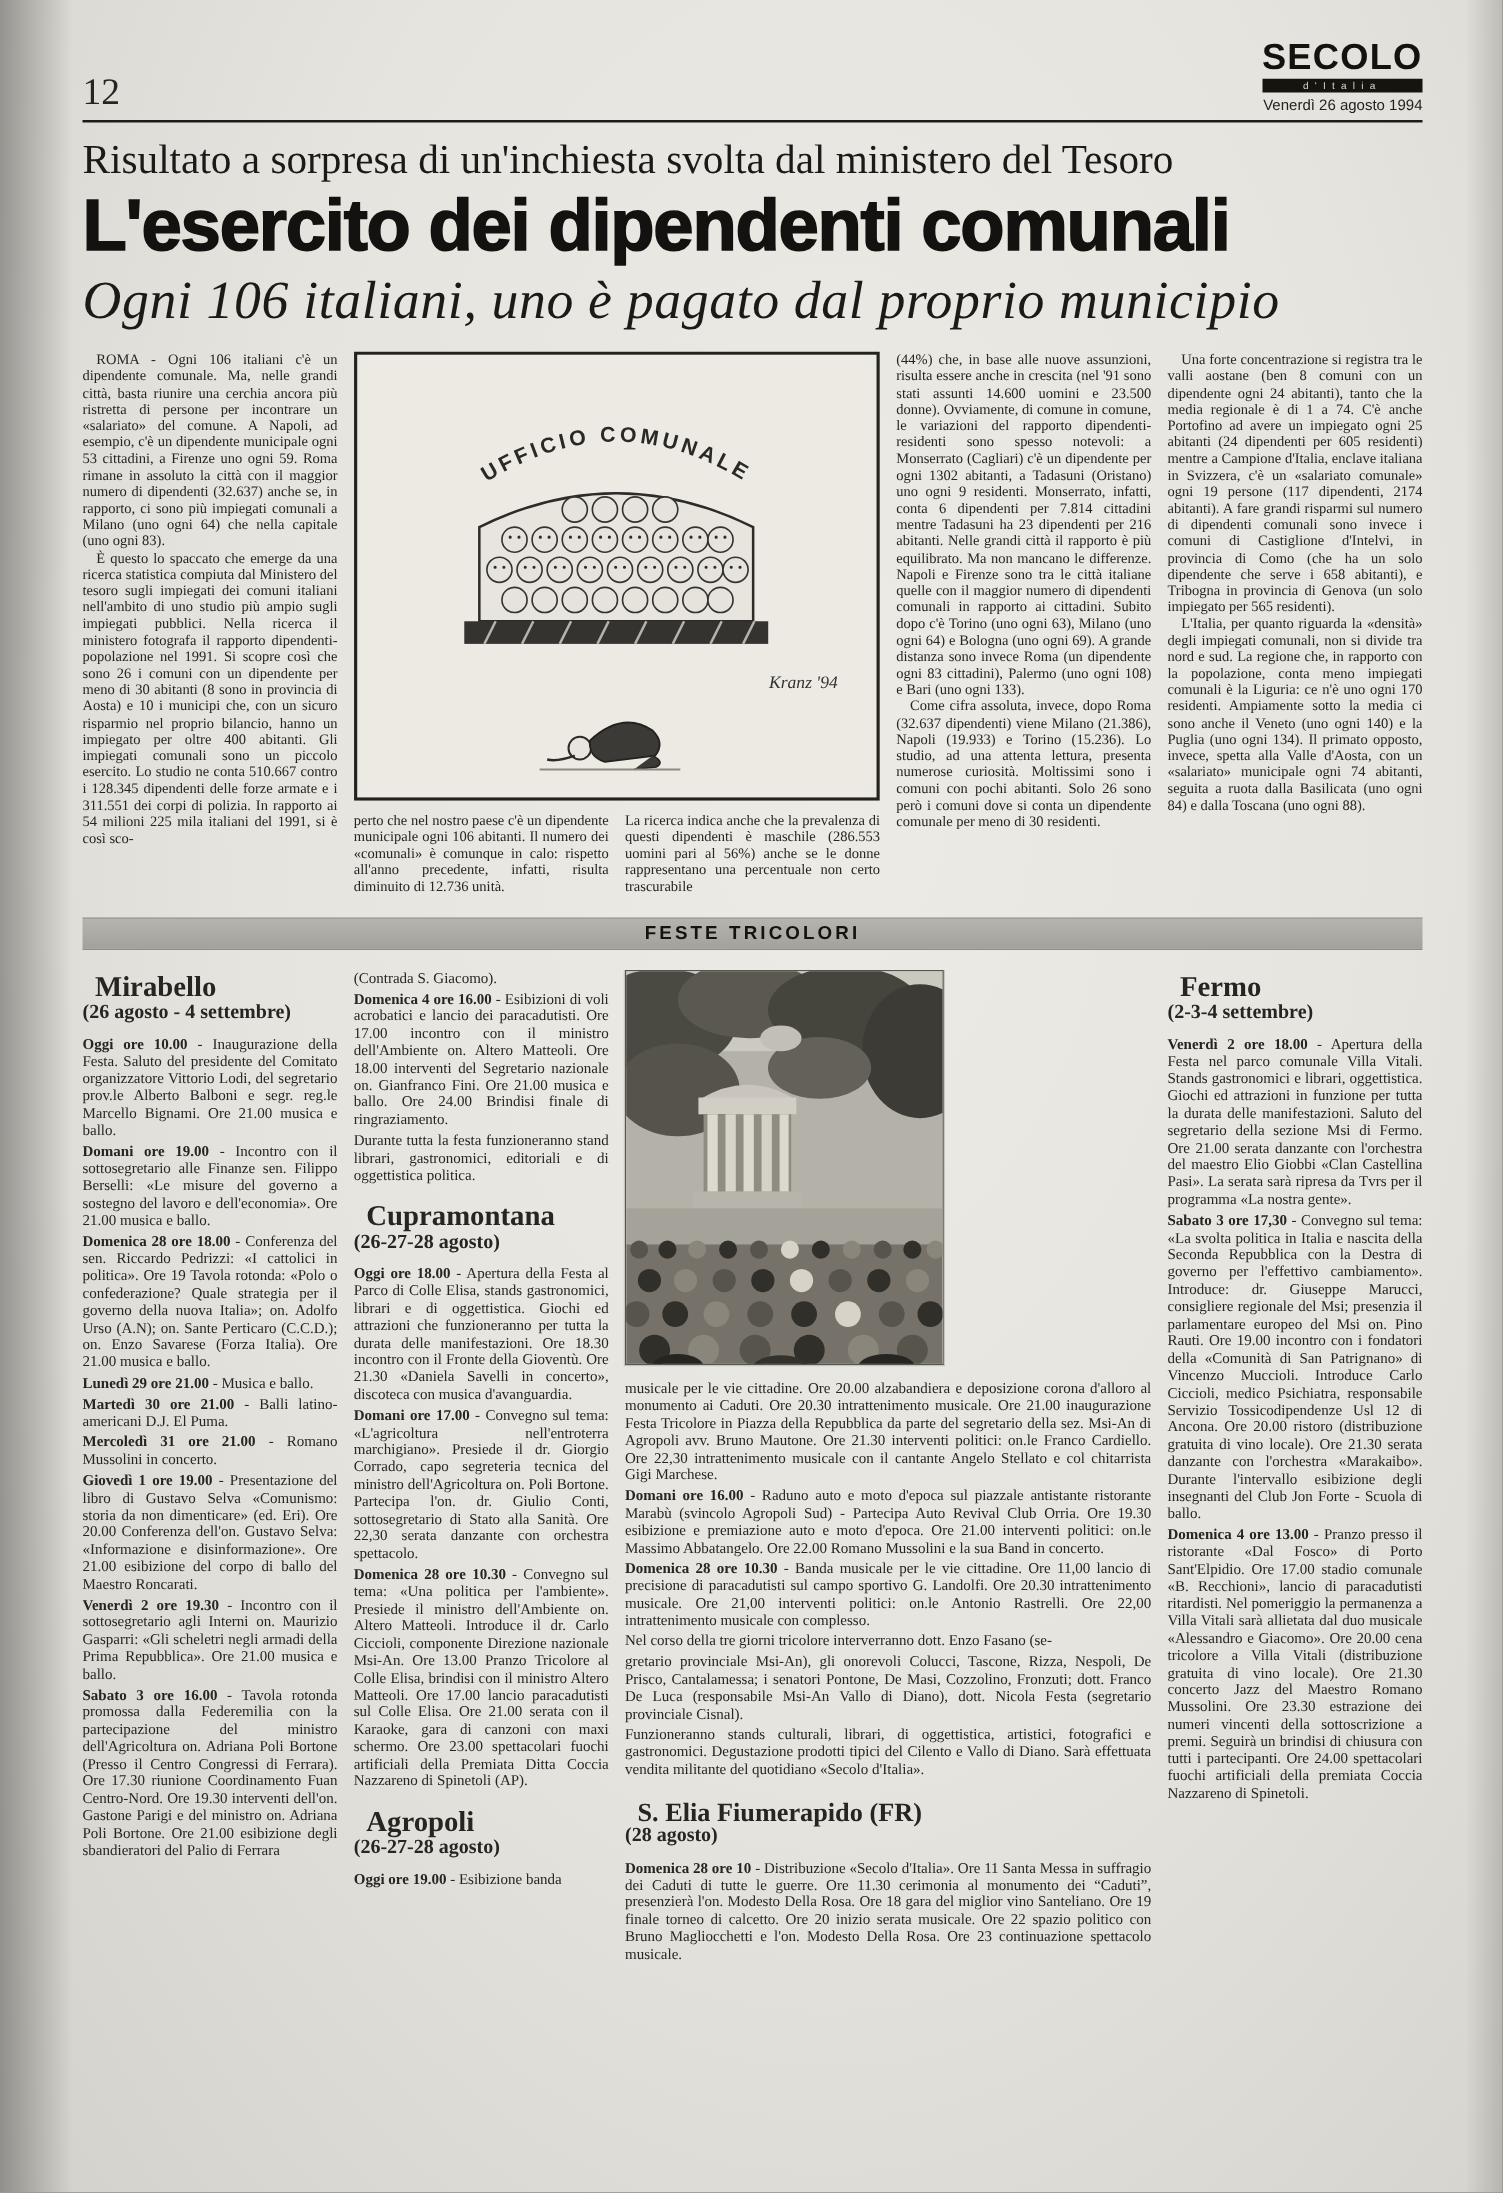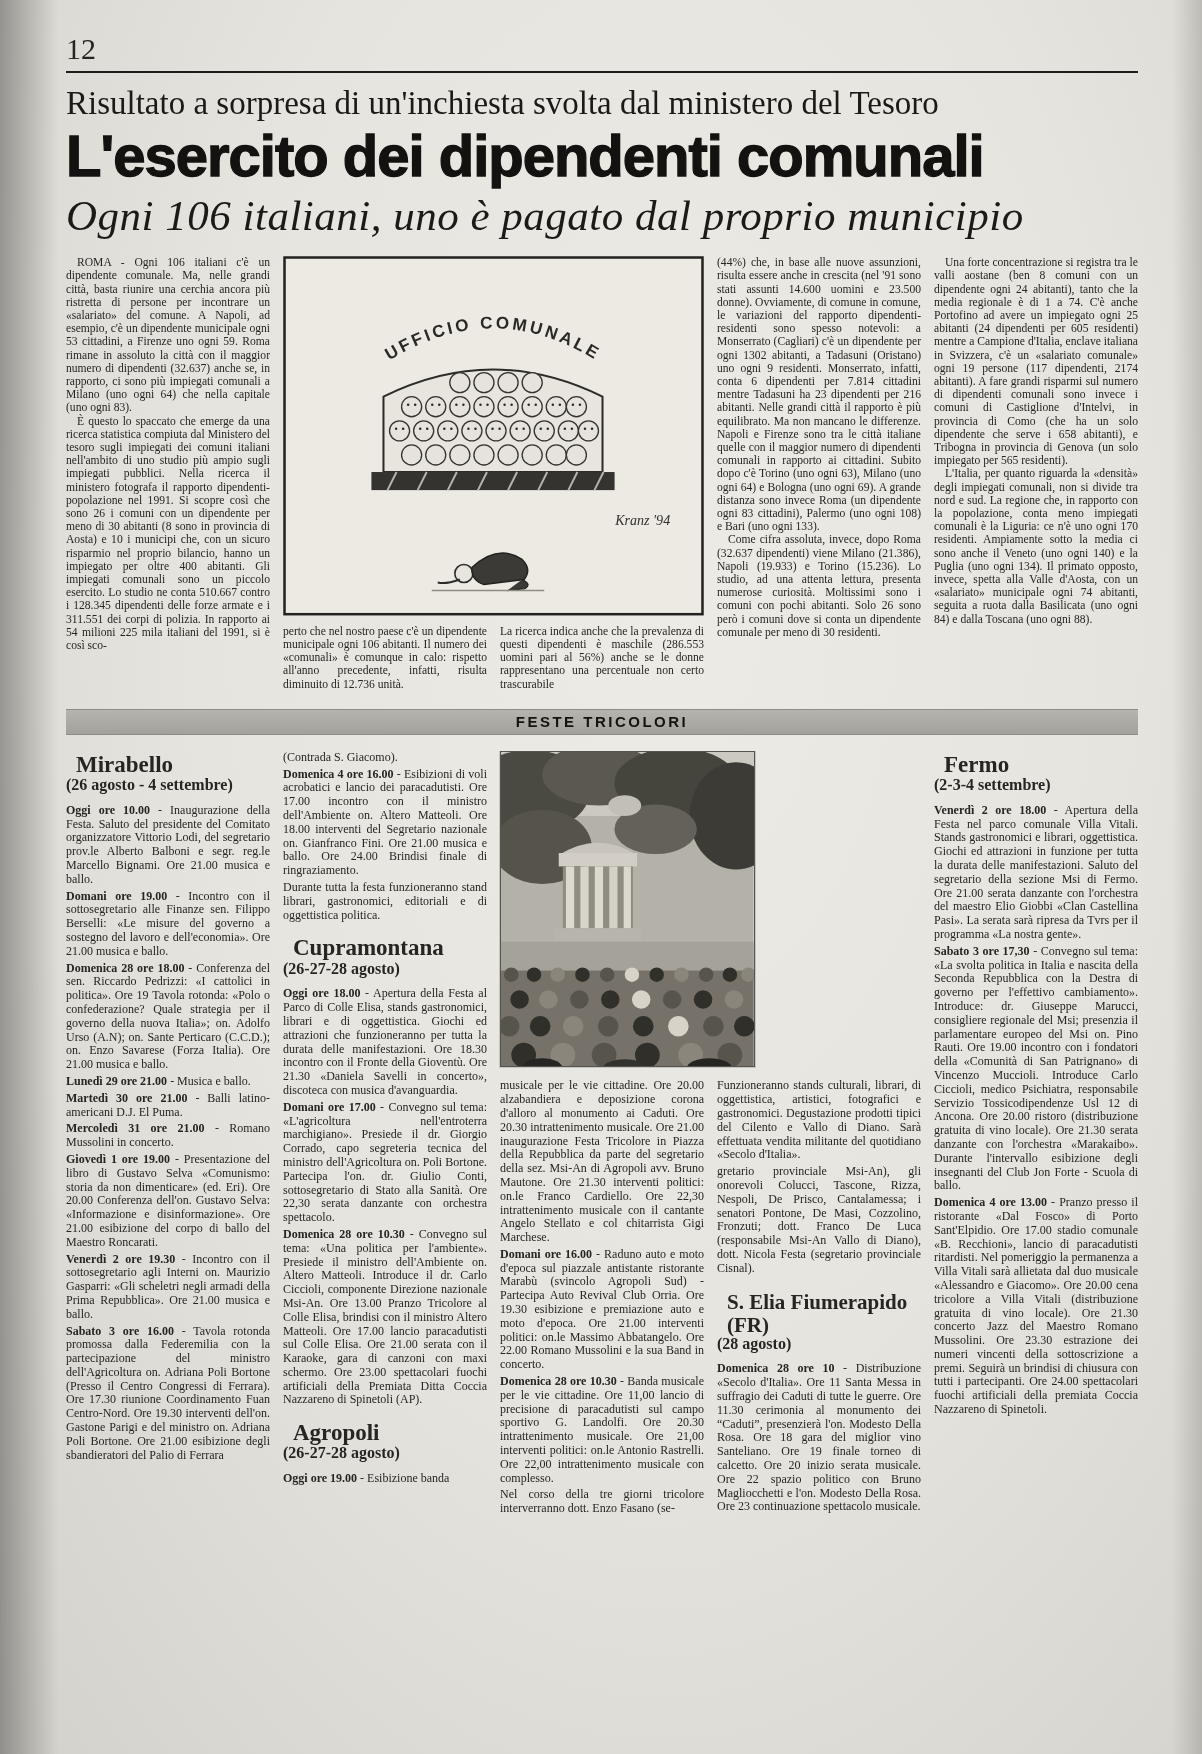--- a/index.html
+++ b/index.html
@@ -50,31 +50,38 @@
   
   .feste-grid { display:grid; grid-template-columns:repeat(5,1fr); column-gap:13px; margin-top:16px; height:945px;
                 overflow:hidden; text-align:justify; font-size:12px; line-height:13.8px; }
   .town { font-size:23px; font-weight:bold; margin:2px 10px 1px; text-align:left; line-height:1.05; }
   .town.sm { font-size:21px; }
   .dates { font-size:16px; font-weight:bold; margin:0 0 12px; text-align:left; }
   .evs p.ev { margin:0 0 3px; text-indent:0; }
   .fmid { grid-column:3/5; }
   .photo { margin:0 0 12px 0; width:60%; }
   .photo svg { width:100%; display:block; border:1px solid #55544f; box-shadow:0 0 0 1px #c7c5bf; }
-  .fmid-cols { display:grid; grid-template-columns:1fr 1fr; column-gap:13px; }
+  .fmid-cols { display:grid; grid-template-columns:1fr; column-gap:13px; }
   ellipse.fo { stroke:none; }
 </style>
 </head>
 <body>
 
 <div class="page">
   <div class="inner">
 
     <header class="hdr">
       <div class="pagenum">12</div>
+      <div class="brand">
+        <span class="brand-logo">
+          <span class="brand-name">SECOLO</span>
+          <span class="brand-bar" style="display:block">d'Italia</span>
+        </span>
+        <span class="issue-date">Venerdì 26 agosto 1994</span>
+      </div>
     </header>
 
     <section class="headlines">
       <div class="kicker">Risultato a sorpresa di un'inchiesta svolta dal ministero del Tesoro</div>
       <h1 class="headline">L'esercito dei dipendenti comunali</h1>
       <div class="subhead">Ogni 106 italiani, uno è pagato dal proprio municipio</div>
     </section>
 
     <section class="article-grid">
       <div class="c1">
@@ -267,22 +274,22 @@
           <div class="fcol">
             <div class="evs">
                 <p class="ev cont">musicale per le vie cittadine. Ore 20.00 alzabandiera e deposizione corona d'alloro al monumento ai Caduti. Ore 20.30 intrattenimento musicale. Ore 21.00 inaugurazione Festa Tricolore in Piazza della Repubblica da parte del segretario della sez. Msi-An di Agropoli avv. Bruno Mautone. Ore 21.30 interventi politici: on.le Franco Cardiello. Ore 22,30 intrattenimento musicale con il cantante Angelo Stellato e col chitarrista Gigi Marchese.</p>
                 <p class="ev"><b>Domani ore 16.00 </b>- Raduno auto e moto d'epoca sul piazzale antistante ristorante Marabù (svincolo Agropoli Sud) - Partecipa Auto Revival Club Orria. Ore 19.30 esibizione e premiazione auto e moto d'epoca. Ore 21.00 interventi politici: on.le Massimo Abbatangelo. Ore 22.00 Romano Mussolini e la sua Band in concerto.</p>
                 <p class="ev"><b>Domenica 28 ore 10.30 </b>- Banda musicale per le vie cittadine. Ore 11,00 lancio di precisione di paracadutisti sul campo sportivo G. Landolfi. Ore 20.30 intrattenimento musicale. Ore 21,00 interventi politici: on.le Antonio Rastrelli. Ore 22,00 intrattenimento musicale con complesso.</p>
                 <p class="ev">Nel corso della tre giorni tricolore interverranno dott. Enzo Fasano (se-</p>
               </div>
           </div>
           <div class="fcol">
             <div class="evs">
+                <p class="ev cont">gretario provinciale Msi-An), gli onorevoli Colucci, Tascone, Rizza, Nespoli, De Prisco, Cantalamessa; i senatori Pontone, De Masi, Cozzolino, Fronzuti; dott. Franco De Luca (responsabile Msi-An Vallo di Diano), dott. Nicola Festa (segretario provinciale Cisnal).</p>
                 <p class="ev">Funzioneranno stands culturali, librari, di oggettistica, artistici, fotografici e gastronomici. Degustazione prodotti tipici del Cilento e Vallo di Diano. Sarà effettuata vendita militante del quotidiano «Secolo d'Italia».</p>
-                <p class="ev cont">gretario provinciale Msi-An), gli onorevoli Colucci, Tascone, Rizza, Nespoli, De Prisco, Cantalamessa; i senatori Pontone, De Masi, Cozzolino, Fronzuti; dott. Franco De Luca (responsabile Msi-An Vallo di Diano), dott. Nicola Festa (segretario provinciale Cisnal).</p>
               </div>
             <h2 class="town sm" style="margin-top:16px">S. Elia Fiumerapido (FR)</h2>
             <div class="dates">(28 agosto)</div>
             <div class="evs">
                 <p class="ev"><b>Domenica 28 ore 10 </b>- Distribuzione «Secolo d'Italia». Ore 11 Santa Messa in suffragio dei Caduti di tutte le guerre. Ore 11.30 cerimonia al monumento dei “Caduti”, presenzierà l'on. Modesto Della Rosa. Ore 18 gara del miglior vino Santeliano. Ore 19 finale torneo di calcetto. Ore 20 inizio serata musicale. Ore 22 spazio politico con Bruno Magliocchetti e l'on. Modesto Della Rosa. Ore 23 continuazione spettacolo musicale.</p>
               </div>
           </div>
         </div>
       </div>
 

